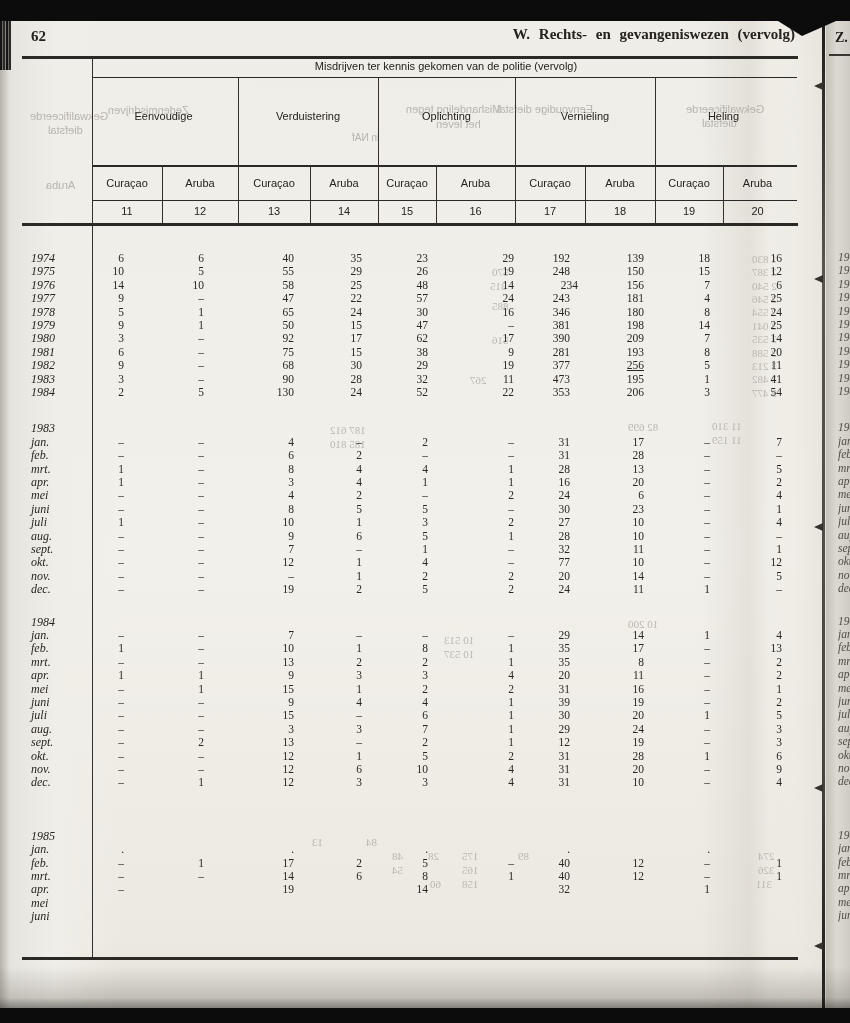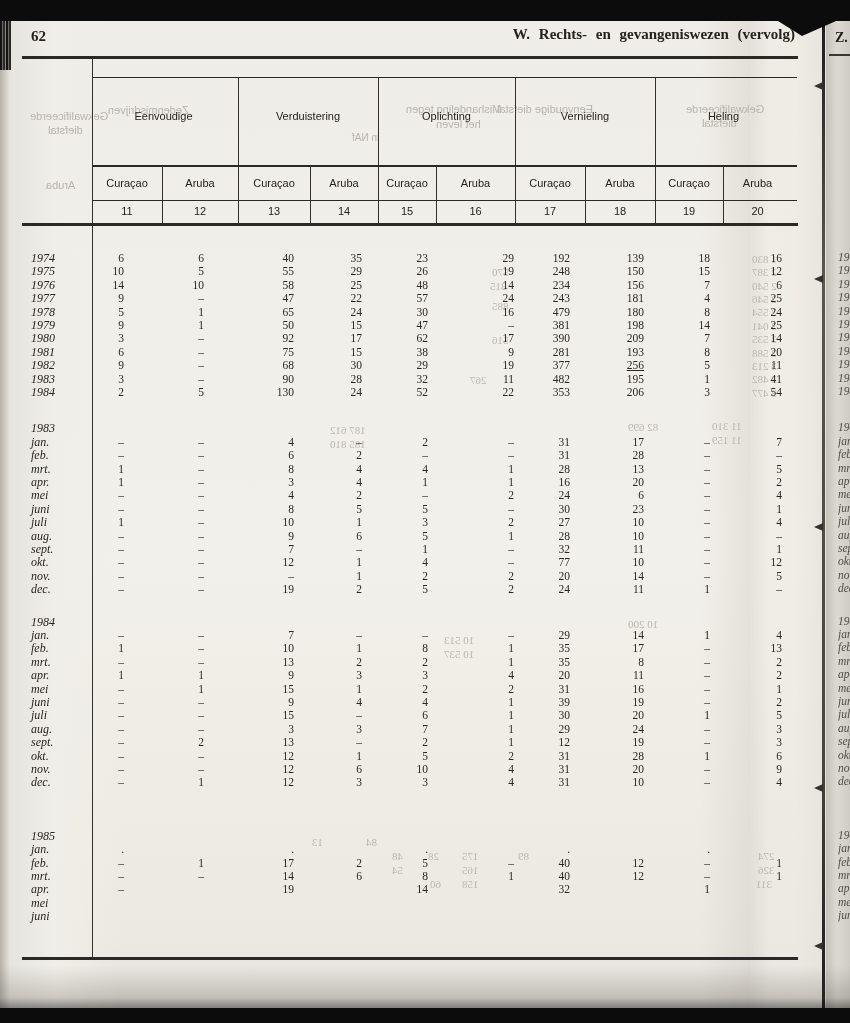--- a/index.html
+++ b/index.html
@@ -115,20 +115,21 @@
       <span class="bleed serif" style="left: 758px; top: 864px; font-size: 11px;">326</span>
       <span class="bleed serif" style="left: 430px; top: 878px; font-size: 11px;">60</span>
       <span class="bleed serif" style="left: 462px; top: 878px; font-size: 11px;">158</span>
       <span class="bleed serif" style="left: 756px; top: 878px; font-size: 11px;">311</span>
     </div>
 
   <div class="pagenum">62</div>
   <div class="chapter">W.  Rechts-  en  gevangeniswezen  (vervolg)</div>
 
   <div class="hr" style="left:22px;top:56px;width:776px;height:2.5px;"></div>
+  <div class="caption">Misdrijven ter kennis gekomen van de politie (vervolg)</div>
   <div class="hr" style="left:92px;top:77px;width:705px;height:1.2px;"></div>
 
   <div class="vr" style="left:92px;top:58px;height:900px;"></div>
   <div class="vr" style="left:238px;top:78px;height:88px;"></div>
   <div class="vr" style="left:378px;top:78px;height:88px;"></div>
   <div class="vr" style="left:515px;top:78px;height:88px;"></div>
   <div class="vr" style="left:655px;top:78px;height:88px;"></div>
 
   <div class="gcell g0">Eenvoudige</div>
   <div class="gcell g1">Verduistering</div>
@@ -202,21 +203,21 @@
         <span class="val" style="right: 68px;">12</span>
       </div>
       <div class="trow" style="top: 278.8px;">
         <span class="rlabel">1976</span>
         <span class="val" style="right: 726px;">14</span>
         <span class="val" style="right: 646px;">10</span>
         <span class="val" style="right: 556px;">58</span>
         <span class="val" style="right: 488px;">25</span>
         <span class="val" style="right: 422px;">48</span>
         <span class="val" style="right: 336px;">14</span>
-        <span class="val" style="right: 280px;">234</span>
+        <span class="val" style="right: 272px;">234</span>
         <span class="val" style="right: 206px;">156</span>
         <span class="val" style="right: 140px;">7</span>
         <span class="val" style="right: 68px;">6</span>
       </div>
       <div class="trow" style="top: 292.2px;">
         <span class="rlabel">1977</span>
         <span class="val" style="right: 726px;">9</span>
         <span class="val" style="right: 646px;">–</span>
         <span class="val" style="right: 556px;">47</span>
         <span class="val" style="right: 488px;">22</span>
@@ -228,21 +229,21 @@
         <span class="val" style="right: 68px;">25</span>
       </div>
       <div class="trow" style="top: 305.6px;">
         <span class="rlabel">1978</span>
         <span class="val" style="right: 726px;">5</span>
         <span class="val" style="right: 646px;">1</span>
         <span class="val" style="right: 556px;">65</span>
         <span class="val" style="right: 488px;">24</span>
         <span class="val" style="right: 422px;">30</span>
         <span class="val" style="right: 336px;">16</span>
-        <span class="val" style="right: 280px;">479</span>
+        <span class="val" style="right: 280px;">346</span>
         <span class="val" style="right: 206px;">180</span>
         <span class="val" style="right: 140px;">8</span>
         <span class="val" style="right: 68px;">24</span>
       </div>
       <div class="trow" style="top: 319px;">
         <span class="rlabel">1979</span>
         <span class="val" style="right: 726px;">9</span>
         <span class="val" style="right: 646px;">1</span>
         <span class="val" style="right: 556px;">50</span>
         <span class="val" style="right: 488px;">15</span>
@@ -293,21 +294,21 @@
         <span class="val" style="right: 68px;">11</span>
       </div>
       <div class="trow" style="top: 372.6px;">
         <span class="rlabel">1983</span>
         <span class="val" style="right: 726px;">3</span>
         <span class="val" style="right: 646px;">–</span>
         <span class="val" style="right: 556px;">90</span>
         <span class="val" style="right: 488px;">28</span>
         <span class="val" style="right: 422px;">32</span>
         <span class="val" style="right: 336px;">11</span>
-        <span class="val" style="right: 280px;">482</span>
+        <span class="val" style="right: 280px;">473</span>
         <span class="val" style="right: 206px;">195</span>
         <span class="val" style="right: 140px;">1</span>
         <span class="val" style="right: 68px;">41</span>
       </div>
       <div class="trow" style="top: 386px;">
         <span class="rlabel">1984</span>
         <span class="val" style="right: 726px;">2</span>
         <span class="val" style="right: 646px;">5</span>
         <span class="val" style="right: 556px;">130</span>
         <span class="val" style="right: 488px;">24</span>

